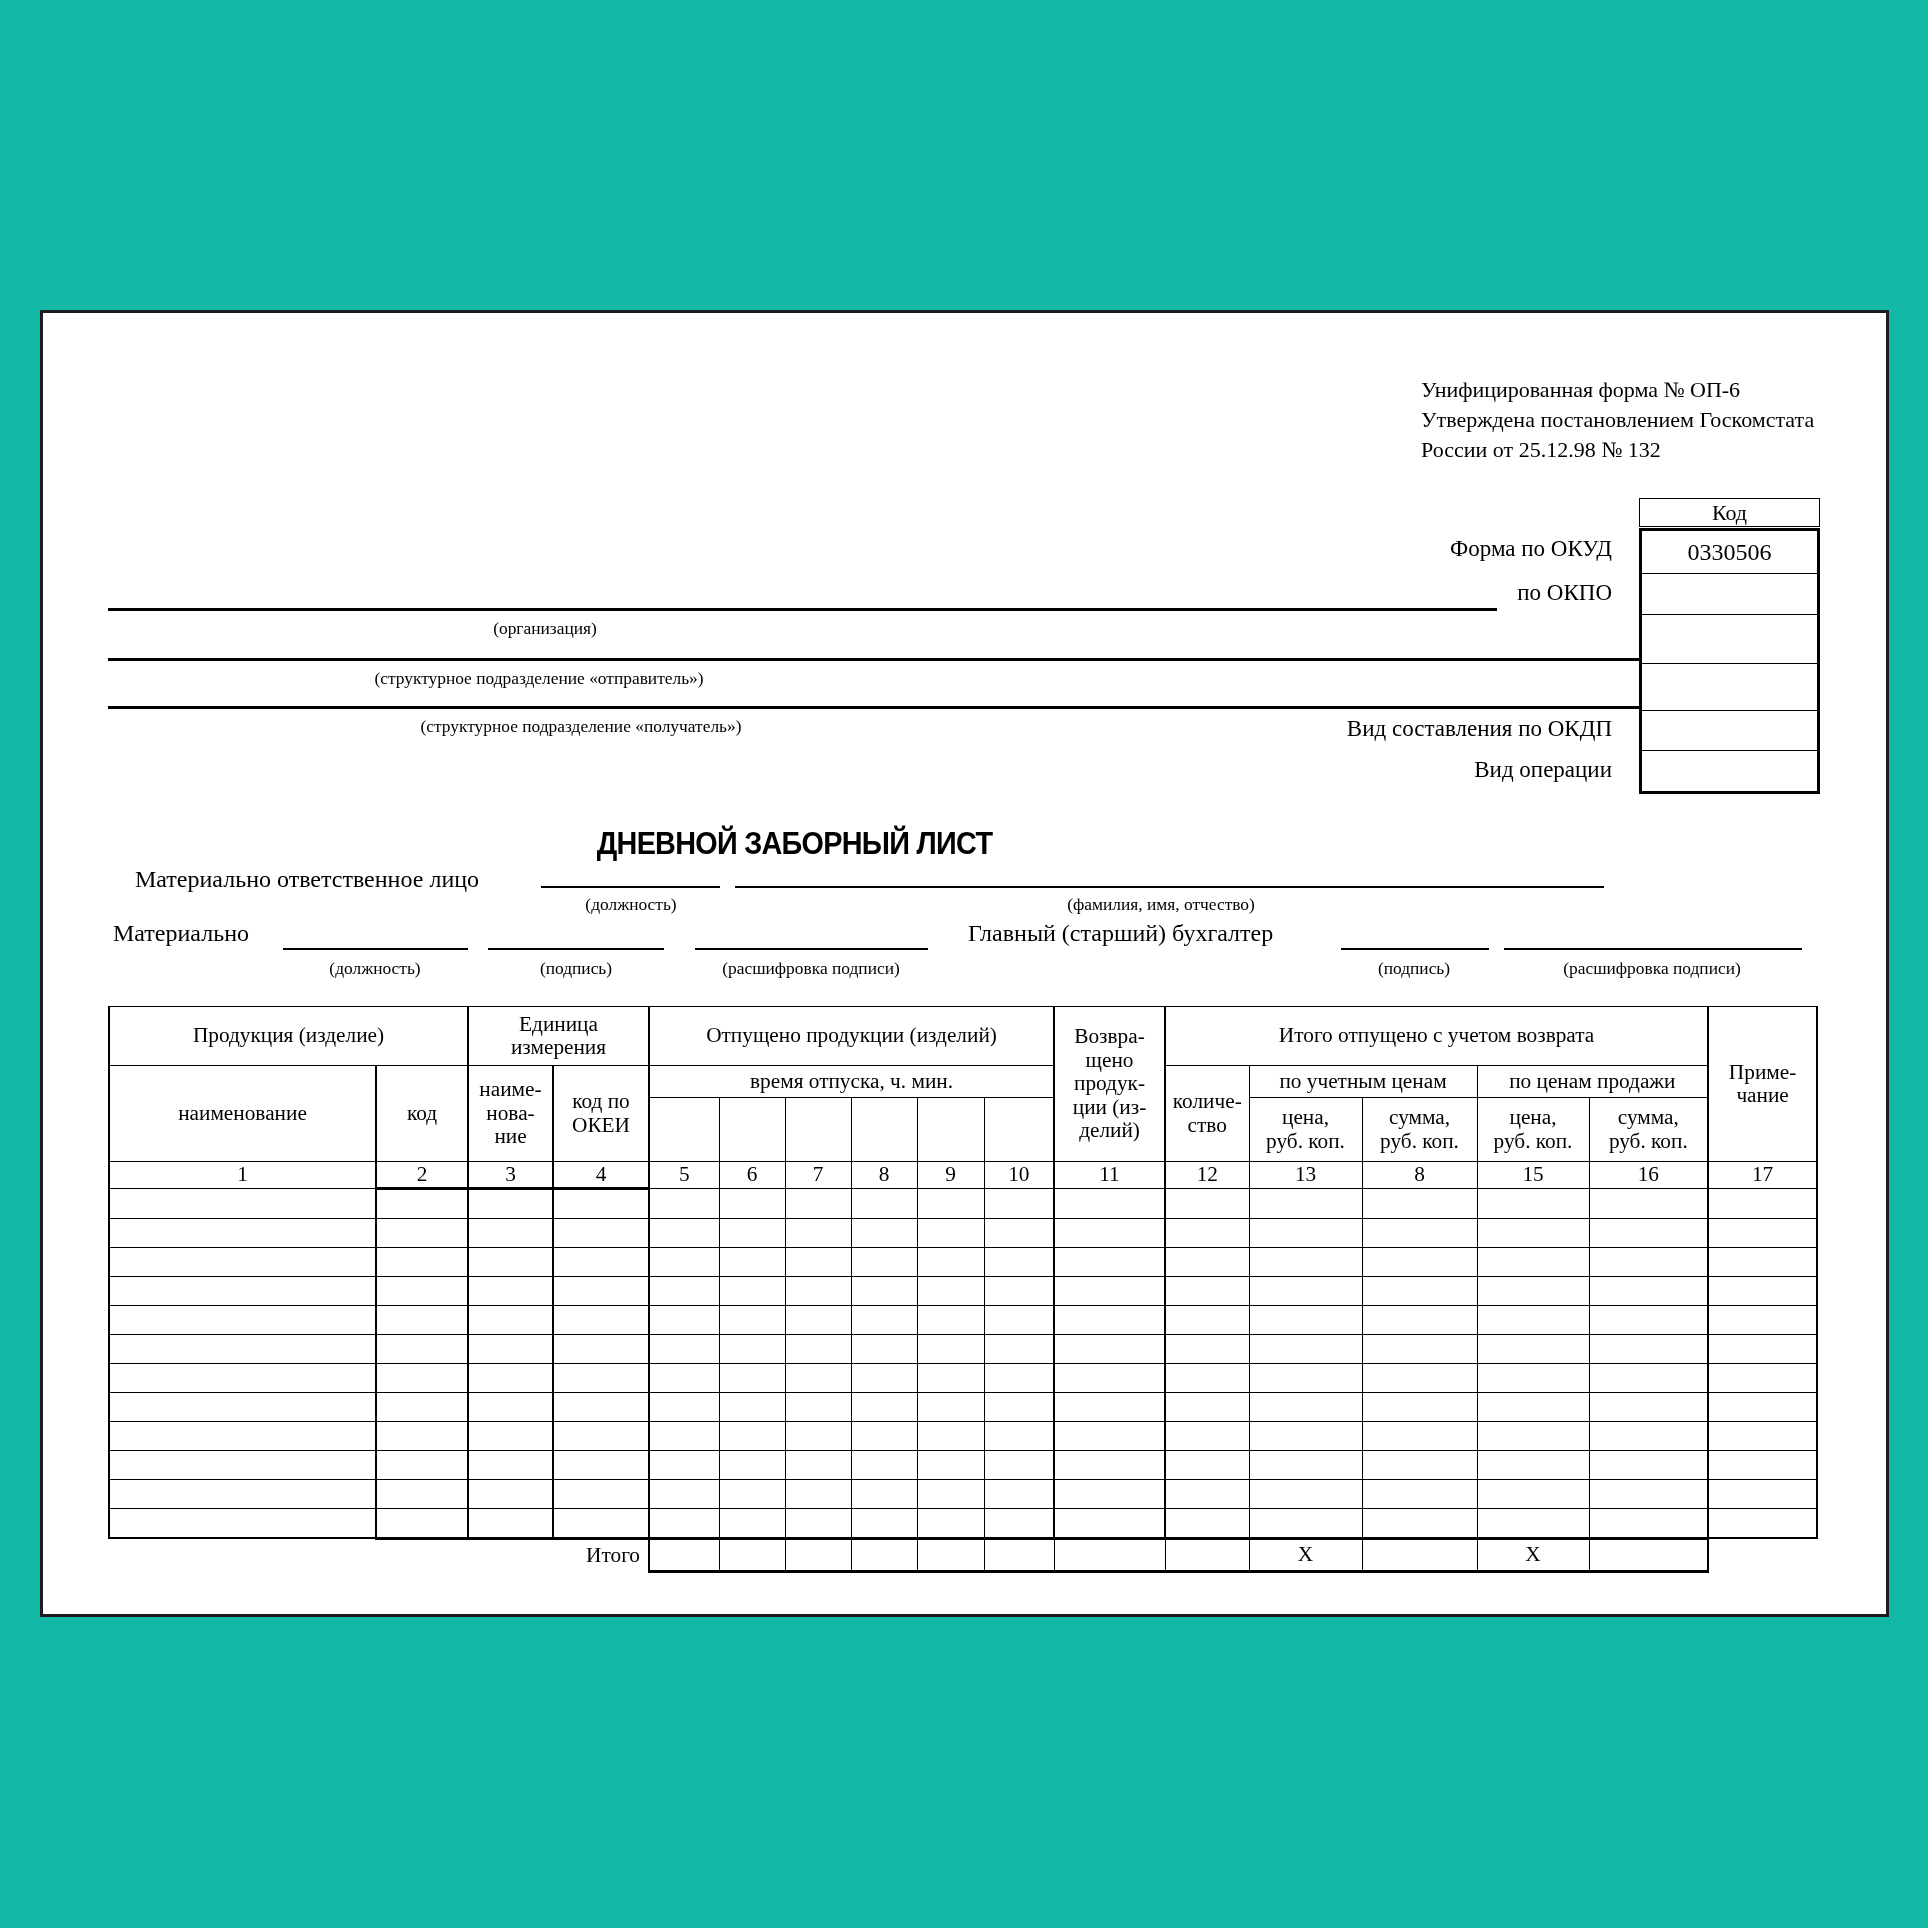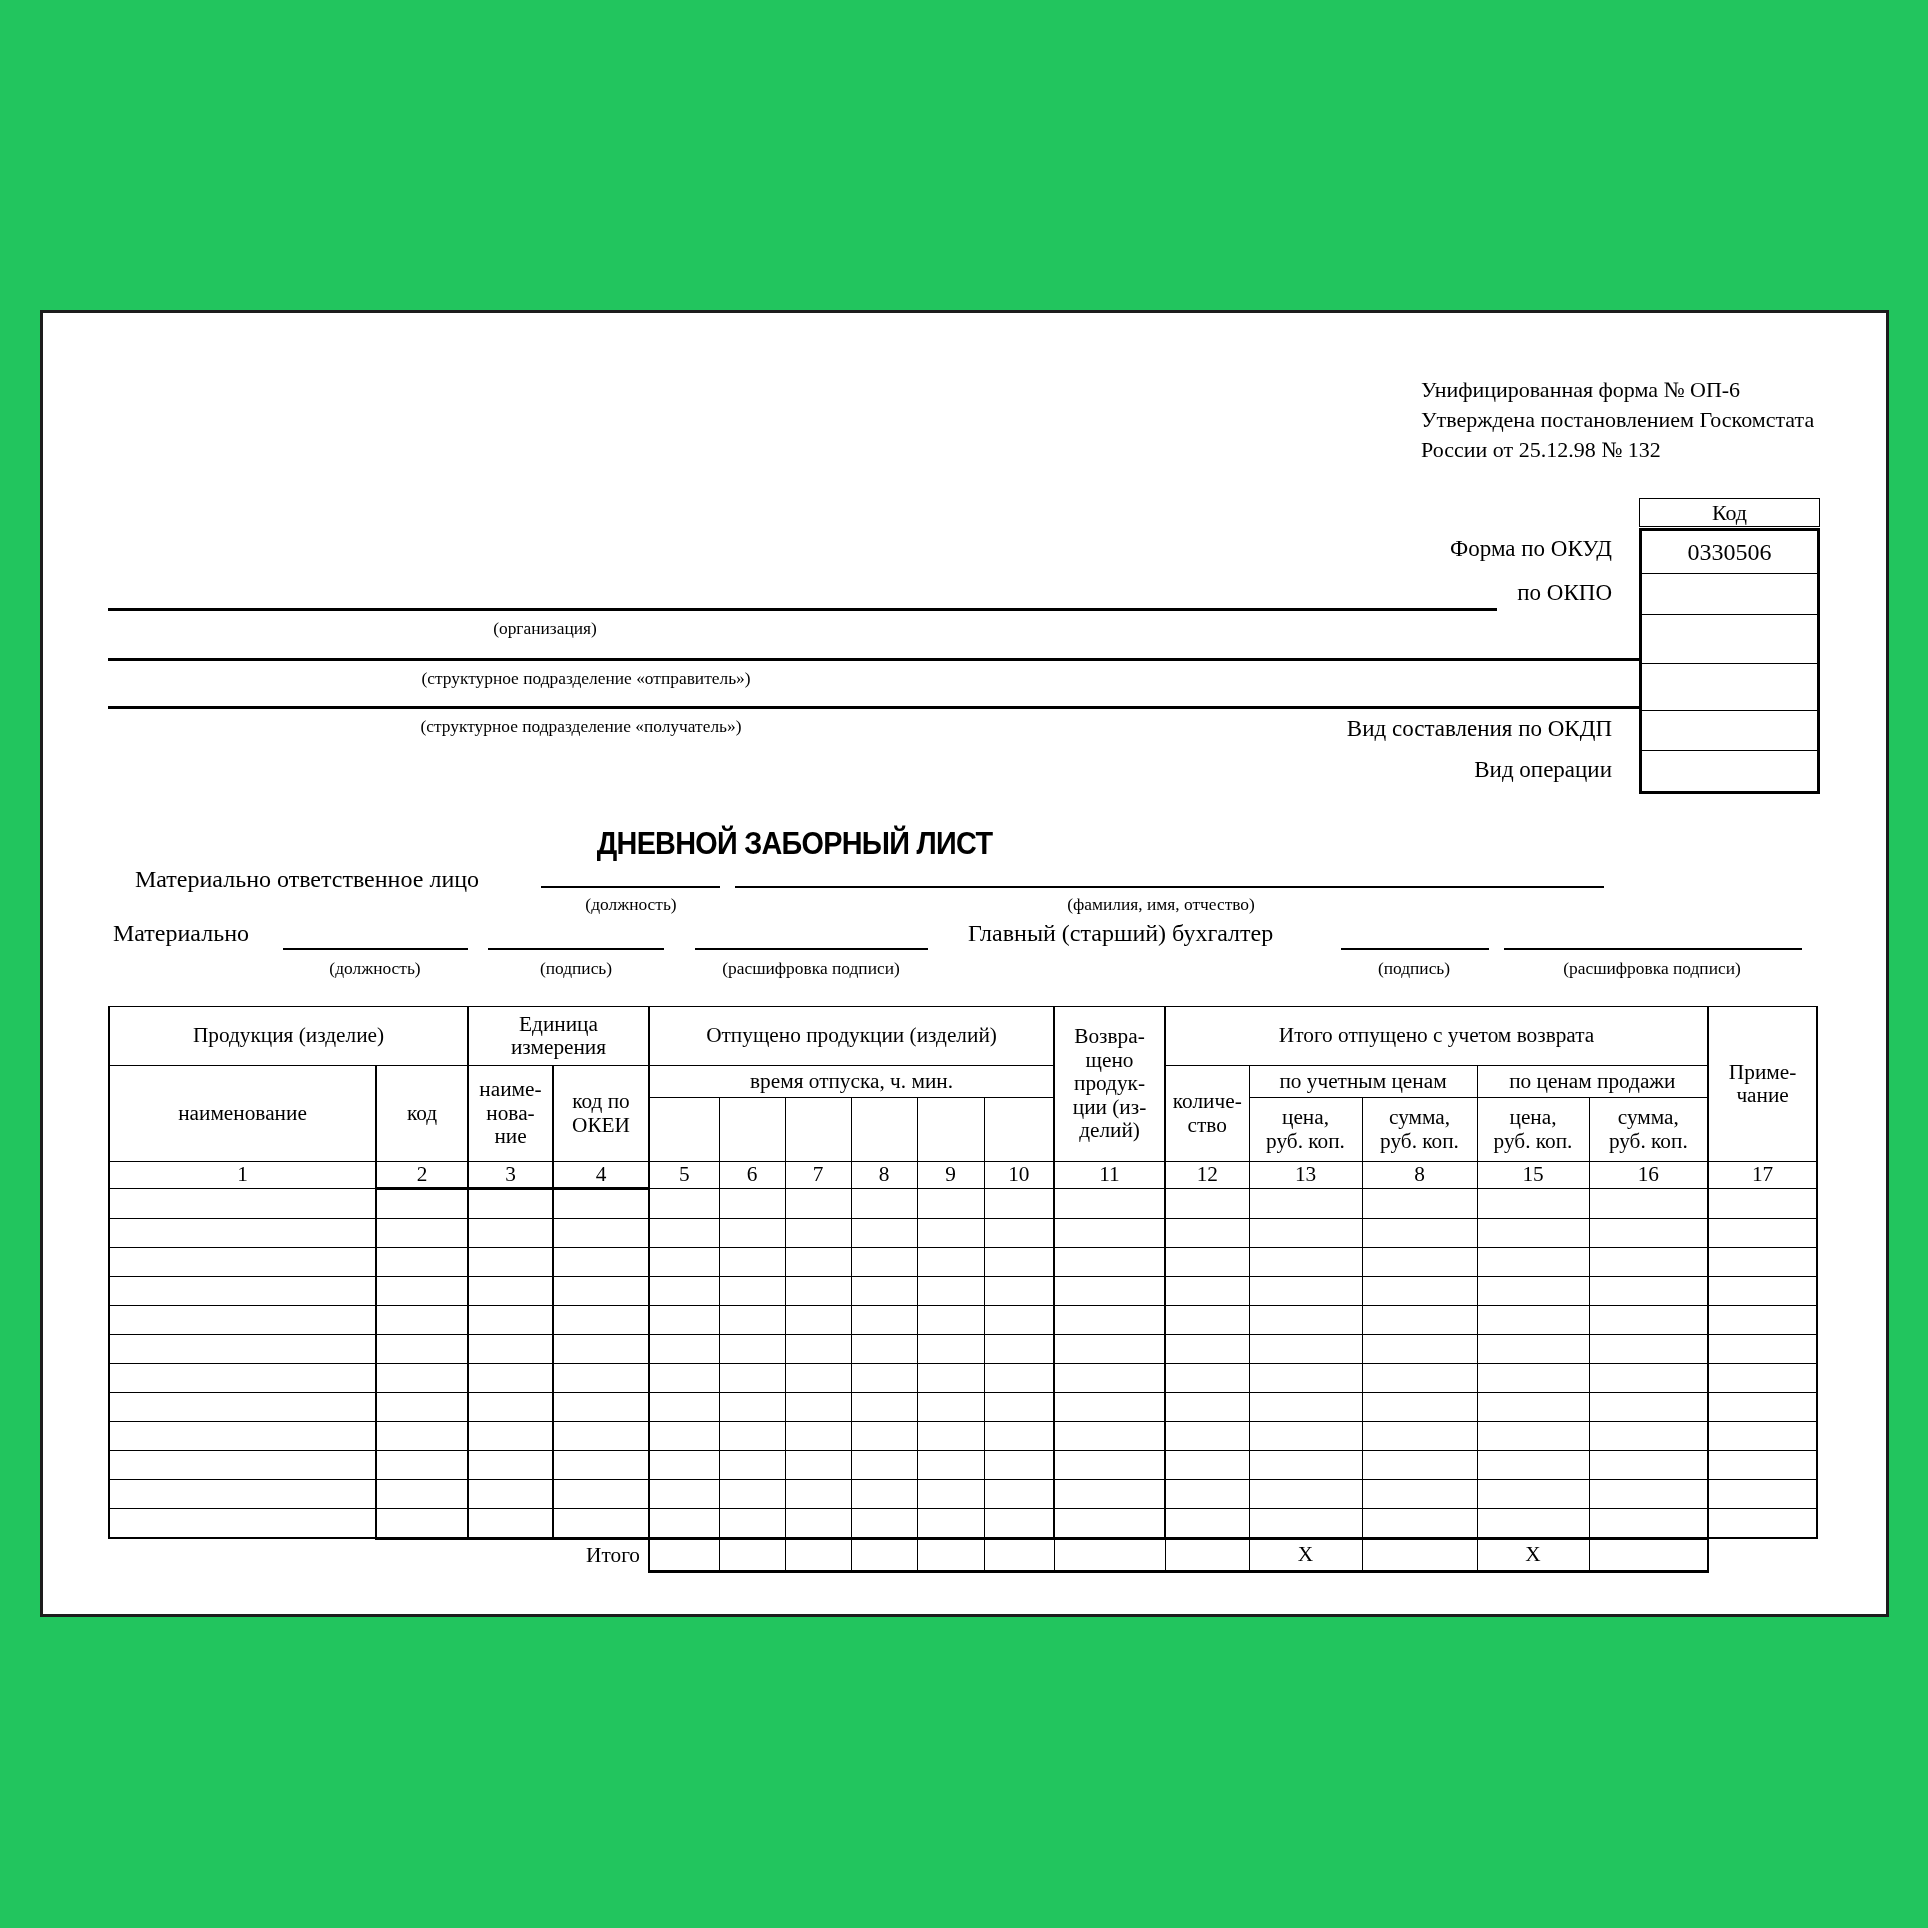--- a/index.html
+++ b/index.html
@@ -1,17 +1,17 @@
 <!DOCTYPE html>
 <html style="font-size:12.6px"><head>
 <meta charset="utf-8">
 <style>
   html,body{margin:0;padding:0;background:#fff;}
   .canvas{
-    position:relative;width:1929px;height:1929px;background:#22c55e;
+    position:relative;width:1929px;height:1929px;background:#14b8a6;
     font-family:"Liberation Serif",serif;color:#000;overflow:hidden;
   }
   .sheet{position:absolute;left:40px;top:310px;width:1843px;height:1301px;
     border:3.2px solid #1c1c1c;background:#fff;}
   .abs{position:absolute;}
   .pre{white-space:pre-line;}
 
   
   .approval{position:absolute;left:1421px;top:375px;font-size:22px;line-height:30px;}
 
@@ -84,21 +84,21 @@
 
   <div class="rlabel" style="top:536px;">Форма по ОКУД</div>
   <div class="rlabel" style="top:580px;">по ОКПО</div>
   <div class="rlabel" style="top:716px;">Вид составления по ОКДП</div>
   <div class="rlabel" style="top:757px;">Вид операции</div>
 
   <div class="hline" style="left:108px;top:608px;width:1389px;"></div>
   <div class="sub" style="left:545px;top:618px;">(организация)</div>
 
   <div class="hline" style="left:108px;top:658px;width:1531px;"></div>
-  <div class="sub" style="left:586px;top:668px;">(структурное подразделение «отправитель»)</div>
+  <div class="sub" style="left:539px;top:668px;">(структурное подразделение «отправитель»)</div>
 
   <div class="hline" style="left:108px;top:706px;width:1531px;"></div>
   <div class="sub" style="left:581px;top:716px;">(структурное подразделение «получатель»)</div>
 
 
   <div class="doc-title">ДНЕВНОЙ ЗАБОРНЫЙ ЛИСТ</div>
 
   <div class="abs txt30" style="left:135px;top:866px;">Материально ответственное лицо</div>
   <div class="hline3" style="left:541px;top:886px;width:179px;"></div>
   <div class="sub" style="left:631px;top:894px;">(должность)</div>

